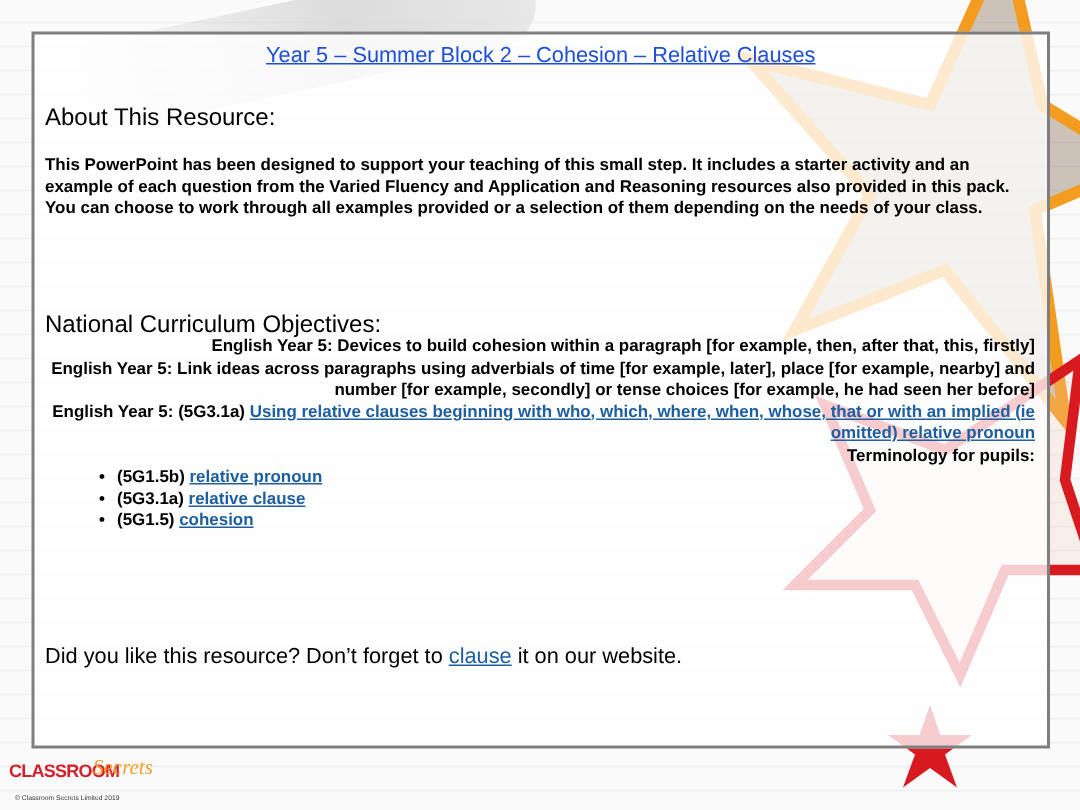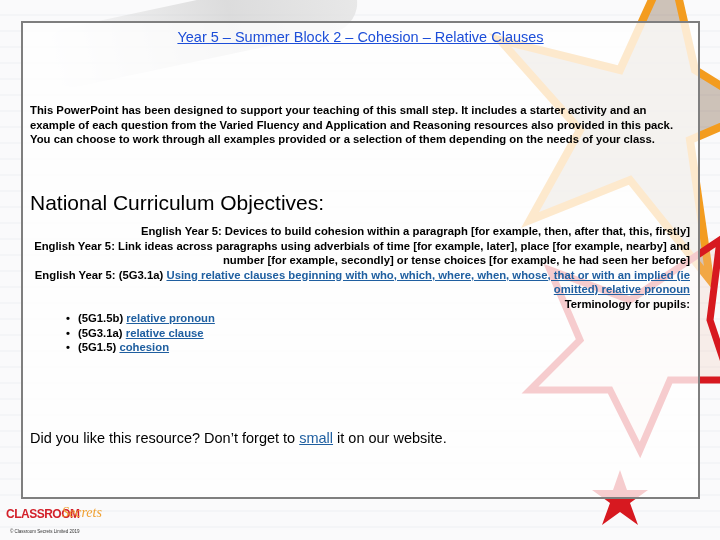--- a/index.html
+++ b/index.html
@@ -55,22 +55,22 @@
       position: absolute;
       left: 7px; top: 80px;
       width: 660px;
       font-size: 11.3px;
       line-height: 14.6px;
       font-weight: bold;
       color: #000;
     }
     .h-nco {
       position: absolute;
-      left: 7px; top: 168px;
-      font-size: 21px;
+      left: 7px; top: 185px;
+      font-size: 16px;
       color: #000;
     }
     .objectives {
       position: absolute;
       left: 7px; top: 201px;
       width: 660px;
       font-size: 11.3px;
       line-height: 14.5px;
       font-weight: bold;
       color: #000;
@@ -147,20 +147,21 @@
 <svg class="star-svg" style="left:470px;top:230px;" width="260" height="250" viewBox="0 0 260 250">
   <polygon points="250,10 240,90 260,150 200,150 170,220 140,160 60,160 110,110 80,40 160,70" fill="rgba(240,200,180,0.25)" stroke="#d71920" stroke-width="7"></polygon>
 </svg>
 <svg class="star-svg" style="left:590px;top:470px;" width="60" height="60" viewBox="0 0 60 60">
   <polygon points="30,0 37,20 58,20 40,33 48,55 30,42 12,55 20,33 2,20 23,20" fill="#d71920"></polygon>
 </svg>
 
 <div class="content-box">
   <div class="title">Year 5 – Summer Block 2 – Cohesion – Relative Clauses</div>
 
+  <div class="h-about">About This Resource:</div>
   <div class="about-text">This PowerPoint has been designed to support your teaching of this small step. It includes a starter activity and an example of each question from the Varied Fluency and Application and Reasoning resources also provided in this pack. You can choose to work through all examples provided or a selection of them depending on the needs of your class.</div>
 
   <div class="h-nco">National Curriculum Objectives:</div>
   <div class="objectives">
     <span class="line">English Year 5: Devices to build cohesion within a paragraph [for example, then, after that, this, firstly]</span>
     <span class="line">English Year 5: Link ideas across paragraphs using adverbials of time [for example, later], place [for example, nearby] and number [for example, secondly] or tense choices [for example, he had seen her before]</span>
     <span class="line">
       <span>English Year 5: (5G3.1a) </span><a class="link" href="#">Using relative clauses beginning with who, which, where, when, whose, that or with an implied (ie omitted) relative pronoun</a>
     </span>
     <span class="line terminology">Terminology for pupils:</span>
@@ -175,21 +176,21 @@
       </li>
       <li>
         <span class="dot">•</span>
         <span>(5G1.5) </span><a class="link" href="#">cohesion</a>
       </li>
     </ul>
   </div>
 
 
   <div class="review">
-    <span>Did you like this resource? Don’t forget to </span><a class="link" href="#">small</a><span> it on our website.</span>
+    <span>Did you like this resource? Don’t forget to </span><a class="link" href="#">clause</a><span> it on our website.</span>
   </div>
 </div>
 
 <div class="logo">
   <span class="logo-main">CLASSROOM</span>
   <span class="logo-script">Secrets</span>
   <span class="logo-copy">© Classroom Secrets Limited 2019</span>
 </div>
 
 </body></html>

